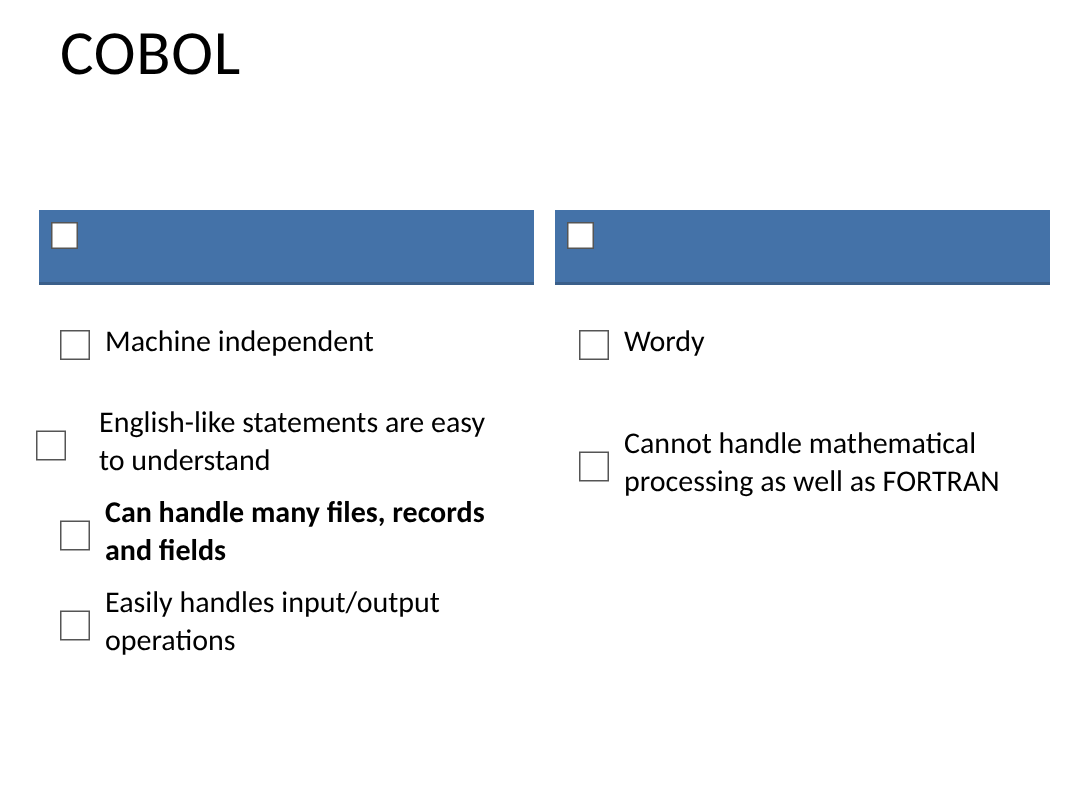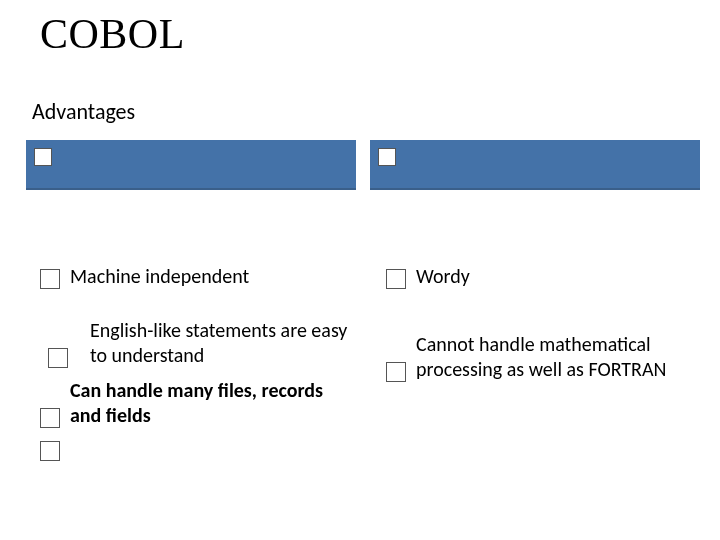--- a/index.html
+++ b/index.html
@@ -18,21 +18,20 @@
     height: 540px;
     box-sizing: border-box;
   }
   .title {
     position: absolute;
     left: 40px;
     top: 10px;
     font-size: 42px;
     font-weight: 400;
     letter-spacing: 0.5px;
-    font-family: Liberation Serif, serif;
   }
   .col-header {
     position: absolute;
     top: 98px;
     font-size: 22px;
     font-weight: 400;
   }
   .col-header.left  { left: 32px; }
   .col-header.right { left: 376px; }
 
@@ -53,55 +52,53 @@
     top: 8px;
     width: 16px;
     height: 16px;
     border: 1px solid #555;
     background: #ffffff;
   }
 
   .item {
     position: absolute;
     display: flex;
-    align-items: flex-end;
+    align-items: center;
     gap: 10px;
-    margin-top: 48px;
   }
   .item .box {
     flex: 0 0 auto;
     width: 18px;
     height: 18px;
     border: 1px solid #555;
     background: #ffffff;
     margin-top: 3px;
   }
   .item .text {
     font-size: 20px;
     line-height: 1.25;
   }
 
   
   .adv1 { left: 40px; top: 216px; width: 300px; }
-  .adv2 { left: 48px; top: 270px; width: 300px; gap: 22px; }
+  .adv2 { left: 24px; top: 270px; width: 300px; gap: 22px; }
   .adv3 { left: 40px; top: 330px; width: 300px; font-weight: bold; }
   .adv4 { left: 40px; top: 390px; width: 300px; }
 
   
   .dis1 { left: 386px; top: 216px; width: 300px; }
   .dis2 { left: 386px; top: 284px; width: 310px; }
 </style>
 </head>
 <body>
 
 <div class="slide">
 
   <div class="title">COBOL</div>
 
-  <div class="col-header left">Advantages</div>
 
   <div class="bar left">
     <span class="box"></span>
   </div>
   <div class="bar right">
     <span class="box"></span>
   </div>
 
   <div class="item adv1">
     <span class="box"></span>
@@ -110,20 +107,21 @@
   <div class="item adv2">
     <span class="box"></span>
     <span class="text">English-like statements are easy to understand</span>
   </div>
   <div class="item adv3">
     <span class="box"></span>
     <span class="text">Can handle many files, records and fields</span>
   </div>
   <div class="item adv4">
     <span class="box"></span>
+    <span class="text">Easily handles input/output operations</span>
   </div>
 
   <div class="item dis1">
     <span class="box"></span>
     <span class="text">Wordy</span>
   </div>
   <div class="item dis2">
     <span class="box"></span>
     <span class="text">Cannot handle mathematical processing as well as FORTRAN</span>
   </div>

